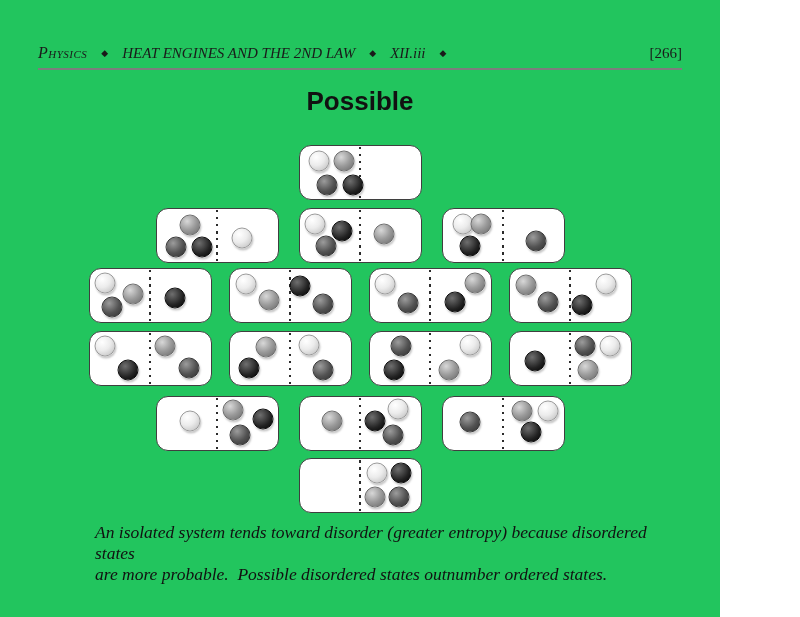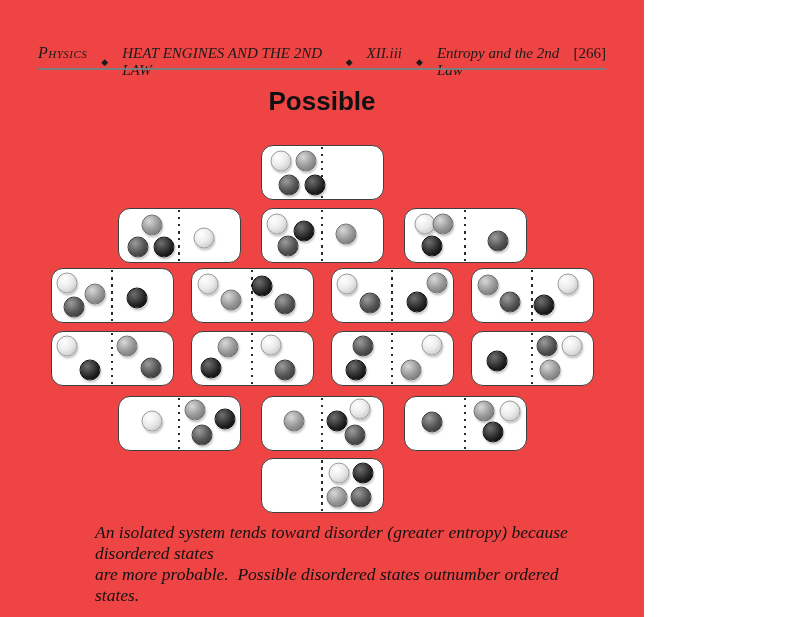--- a/index.html
+++ b/index.html
@@ -1,18 +1,18 @@
 <!DOCTYPE html>
 <html><head>
 <meta charset="utf-8">
 <style>
   * { margin:0; padding:0; box-sizing:border-box; }
   body { background:#ffffff; }
   .page {
-    position:relative; width:644px; height:617px; background:#ef4444;
+    position:relative; width:720px; height:617px; background:#22c55e;
     overflow:hidden; font-family:"Liberation Serif", serif;
   }
   
   .header {
     position:absolute; top:44px; left:38px; right:38px;
     display:flex; align-items:baseline; color:#1a1a1a;
   }
   .hdr-course {
     font-style:italic; font-variant:small-caps; font-size:16px; letter-spacing:0.5px;
   }
@@ -76,21 +76,20 @@
 
 <div class="page">
 
   <div class="header">
     <span class="hdr-course">Physics</span>
     <span class="hdr-bullet">◆</span>
     <span class="hdr-chapter">HEAT ENGINES AND THE 2ND LAW</span>
     <span class="hdr-bullet">◆</span>
     <span class="hdr-section">XII.iii</span>
     <span class="hdr-bullet">◆</span>
-    <span class="hdr-subsection">Entropy and the 2nd Law</span>
     <span class="hdr-page">[266]</span>
   </div>
   <div class="header-rule"></div>
 
   <div class="title">Possible</div>
 
   <div class="diagram">
       <div class="ms-row g3" style="top: 145px;">
         <div class="ms-box">
           <div class="ms-divider"></div>

